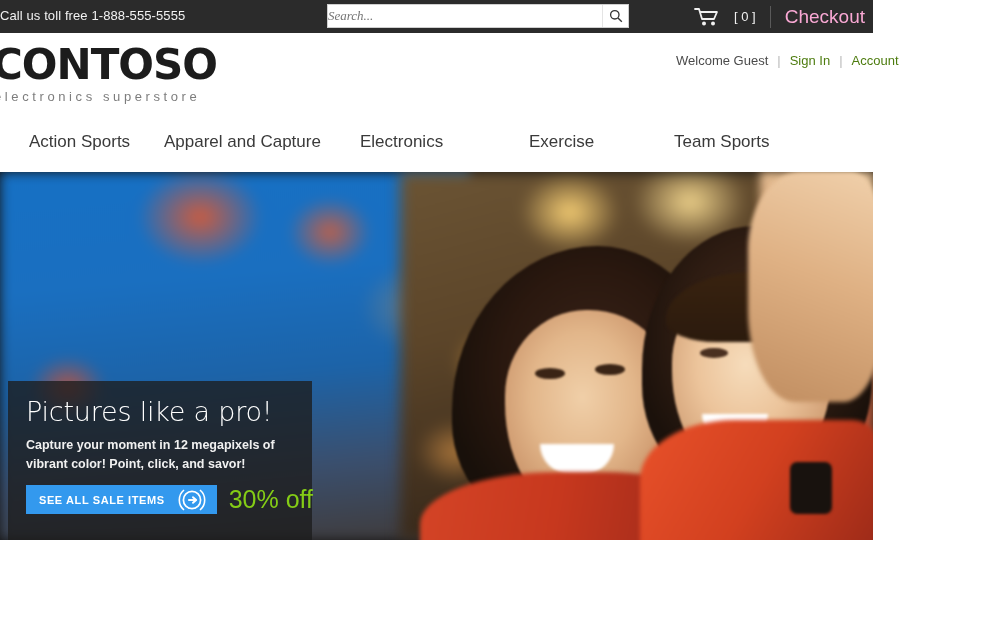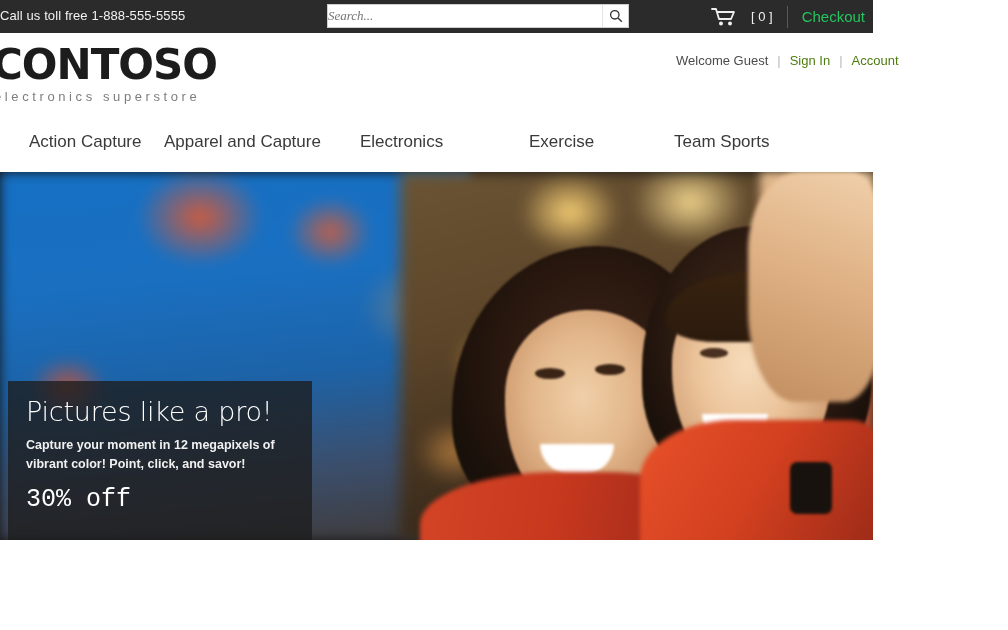--- a/index.html
+++ b/index.html
@@ -83,22 +83,22 @@
     color: #f0f0f0;
     font-size: 13px;
     padding: 0 14px 0 10px;
     white-space: nowrap;
   }
   #topbar-divider {
     width: 1px; height: 22px;
     background: #5a5a5a;
   }
   #checkout-link {
-    color: #22c55e;
-    font-size: 15px;
+    color: #f9a8d4;
+    font-size: 19px;
     text-decoration: none;
     padding: 0 8px 0 14px;
     white-space: nowrap;
   }
 
   
   #header {
     position: absolute;
     left: 0; top: 33px;
     width: 1008px;
@@ -361,25 +361,25 @@
     font-size: 11px;
     font-weight: bold;
     letter-spacing: 0.6px;
     white-space: nowrap;
   }
   #sale-button-arrow {
     margin: 0 10px 0 12px;
     display: flex; align-items: center;
   }
   #discount-text {
-    font-family: Liberation Mono, monospace;
+    font-family: Liberation Sans, sans-serif;
     font-size: 25px;
     font-weight: 300;
-    color: #ffffff;
-    margin-left: 0;
+    color: #84cc16;
+    margin-left: 12px;
     white-space: nowrap;
   }
 </style>
 </head>
 <body>
 
 <div id="page">
 
   <div id="topbar">
 
@@ -422,21 +422,21 @@
       <a href="#">Sign In</a>
       <span class="sep">|</span>
       <a href="#">Account</a>
     </div>
 
     <span id="partial-glyph">(</span>
   </div>
 
   <nav id="nav">
     <ul>
-      <li>Action Capture</li>
+      <li>Action Sports</li>
       <li>Apparel and Capture</li>
       <li>Electronics</li>
       <li>Exercise</li>
       <li>Team Sports</li>
     </ul>
   </nav>
 
   <div id="hero">
 
     <div id="hero-bg">
@@ -460,19 +460,31 @@
       <div class="figure" id="w2-jacket"></div>
       <div class="figure" id="w2-arm"></div>
       <div class="figure" id="w2-camera"></div>
     </div>
 
     <div id="promo">
       <div id="promo-title">Pictures like a pro!</div>
       <div id="promo-sub">Capture your moment in 12 megapixels of vibrant color!  Point, click, and savor!</div>
 
       <div id="promo-cta-row">
+        <button id="sale-button">
+          <span id="sale-button-label">SEE ALL SALE ITEMS</span>
+          <span id="sale-button-arrow">
+            <svg width="30" height="24" viewBox="0 0 30 24">
+              <path d="M7 2 A13 13 0 0 0 7 22" fill="none" stroke="#ffffff" stroke-width="1.6"></path>
+              <path d="M23 2 A13 13 0 0 1 23 22" fill="none" stroke="#ffffff" stroke-width="1.6"></path>
+              <circle cx="15" cy="12" r="8.6" fill="none" stroke="#ffffff" stroke-width="1.7"></circle>
+              <line x1="11.2" y1="12" x2="18.4" y2="12" stroke="#ffffff" stroke-width="1.9"></line>
+              <path d="M16 9.2 L19.2 12 L16 14.8" fill="none" stroke="#ffffff" stroke-width="1.9" stroke-linecap="round" stroke-linejoin="round"></path>
+            </svg>
+          </span>
+        </button>
         <span id="discount-text">30% off</span>
       </div>
     </div>
 
   </div>
 
 </div>
 
 </body></html>

